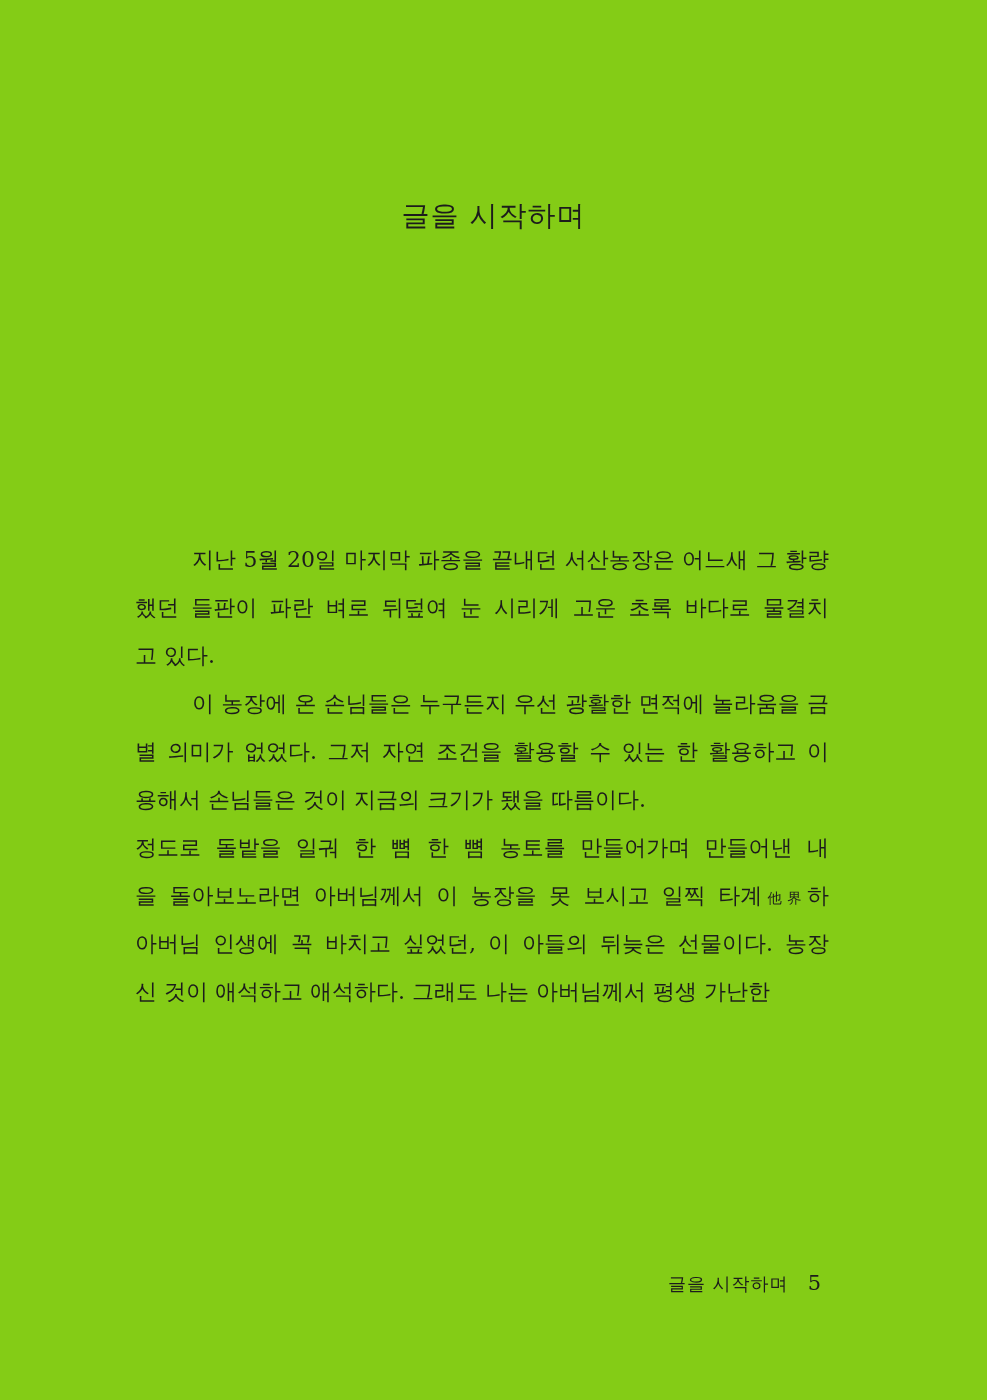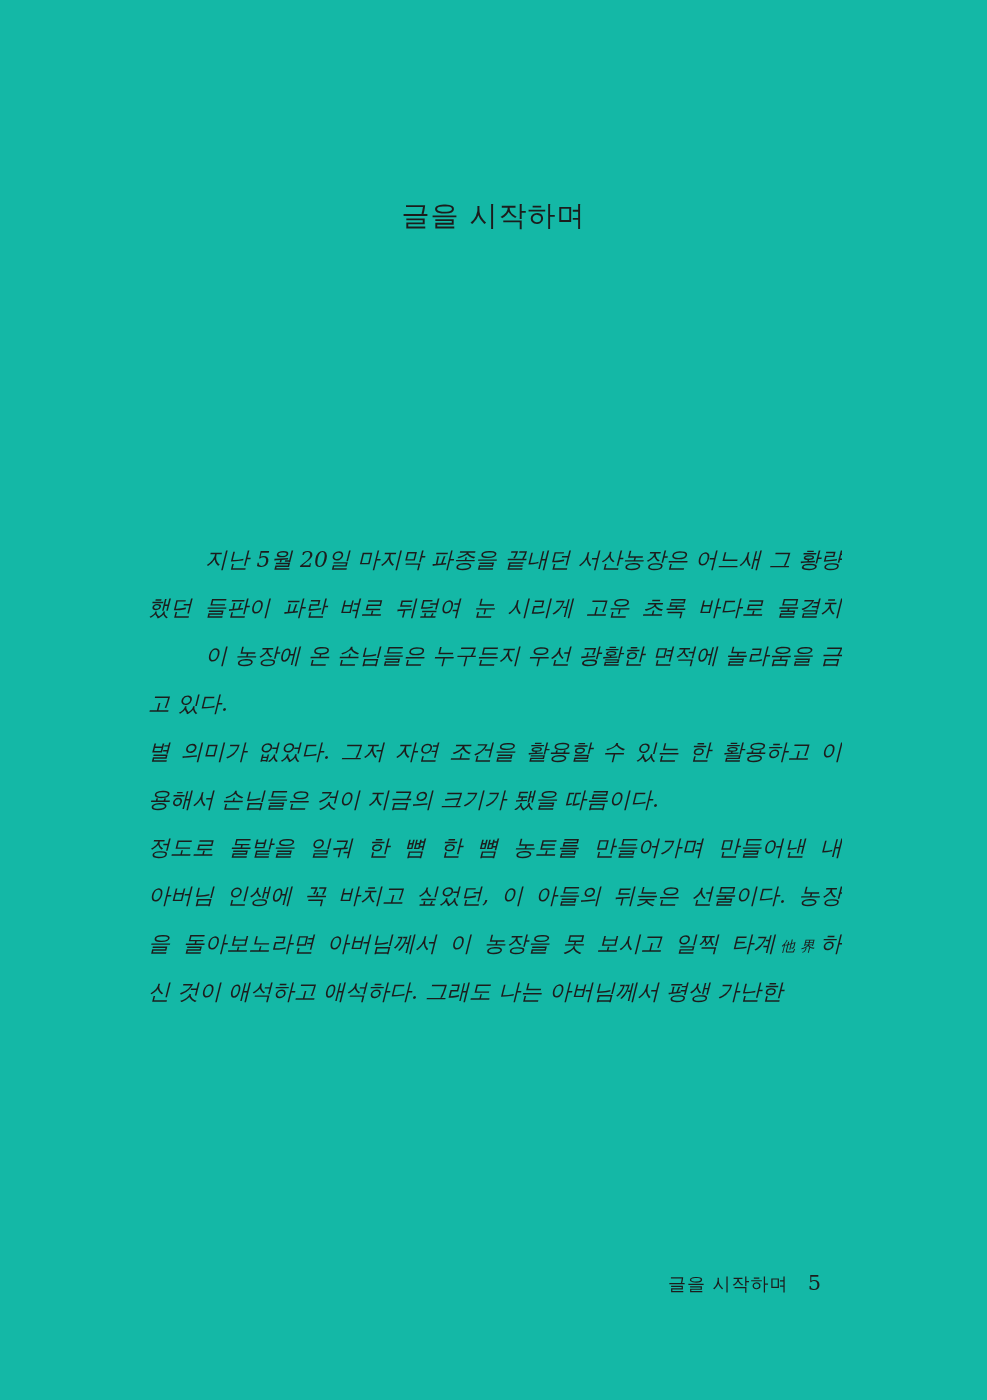--- a/index.html
+++ b/index.html
@@ -3,43 +3,42 @@
 <meta charset="utf-8">
 <style>
   html, body {
     margin: 0;
     padding: 0;
   }
   .page {
     position: relative;
     width: 987px;
     height: 1400px;
-    background: #14b8a6;
+    background: #84cc16;
     color: #1c1c1c;
     font-family: "DejaVu Serif", "Liberation Serif", serif;
     overflow: hidden;
   }
   .chapter-title {
     position: absolute;
     top: 198px;
     left: 0;
     width: 100%;
     text-align: center;
     font-size: 28px;
     line-height: 36px;
     letter-spacing: 1px;
     white-space: pre;
   }
   .body-text {
     position: absolute;
     top: 536px;
-    left: 148px;
+    left: 135px;
     width: 694px;
     font-size: 22px;
-    font-style: italic;
   }
   .line {
     height: 48px;
     line-height: 48px;
     overflow: hidden;
     text-align: justify;
     text-align-last: justify;
     word-break: keep-all;
     white-space: nowrap;
   }
@@ -74,27 +73,27 @@
 </head>
 <body>
 
 <div class="page">
 
   <div class="chapter-title">글을 시작하며</div>
 
   <div class="body-text">
       <div class="line first">지난 5월 20일 마지막 파종을 끝내던 서산농장은 어느새 그 황량</div>
       <div class="line">했던 들판이 파란 벼로 뒤덮여 눈 시리게 고운 초록 바다로 물결치</div>
+      <div class="line last">고 있다.</div>
       <div class="line first">이 농장에 온 손님들은 누구든지 우선 광활한 면적에 놀라움을 금</div>
-      <div class="line last">고 있다.</div>
       <div class="line">별 의미가 없었다. 그저 자연 조건을 활용할 수 있는 한 활용하고 이</div>
       <div class="line last">용해서 손님들은 것이 지금의 크기가 됐을 따름이다.</div>
       <div class="line">정도로 돌밭을 일궈 한 뼘 한 뼘 농토를 만들어가며 만들어낸 내</div>
+      <div class="line">을 돌아보노라면 아버님께서 이 농장을 못 보시고 일찍 타계<span class="hanja">他界</span>하</div>
       <div class="line">아버님 인생에 꼭 바치고 싶었던, 이 아들의 뒤늦은 선물이다. 농장</div>
-      <div class="line">을 돌아보노라면 아버님께서 이 농장을 못 보시고 일찍 타계<span class="hanja">他界</span>하</div>
       <div class="line last">신 것이 애석하고 애석하다. 그래도 나는 아버님께서 평생 가난한</div>
     </div>
 
   <div class="running-footer">
     <span class="running-title">글을 시작하며</span>
     <span class="page-number">5</span>
   </div>
 
 </div>
 

